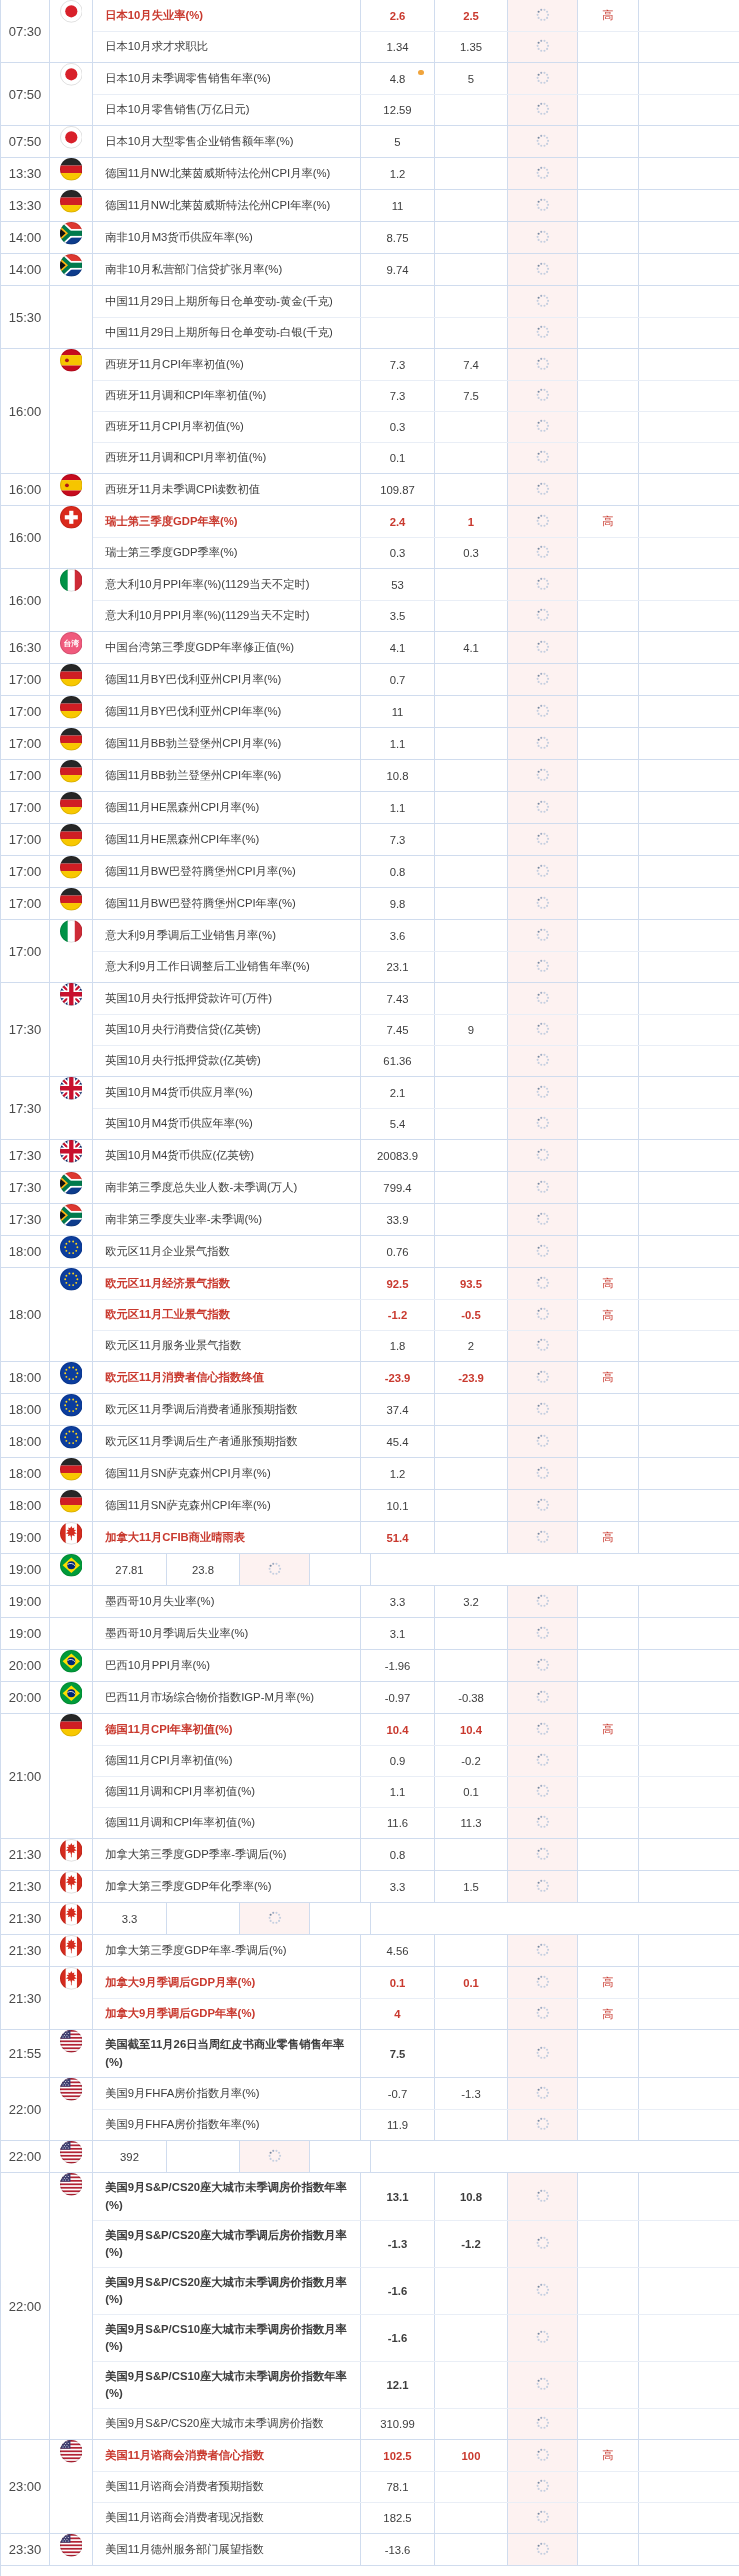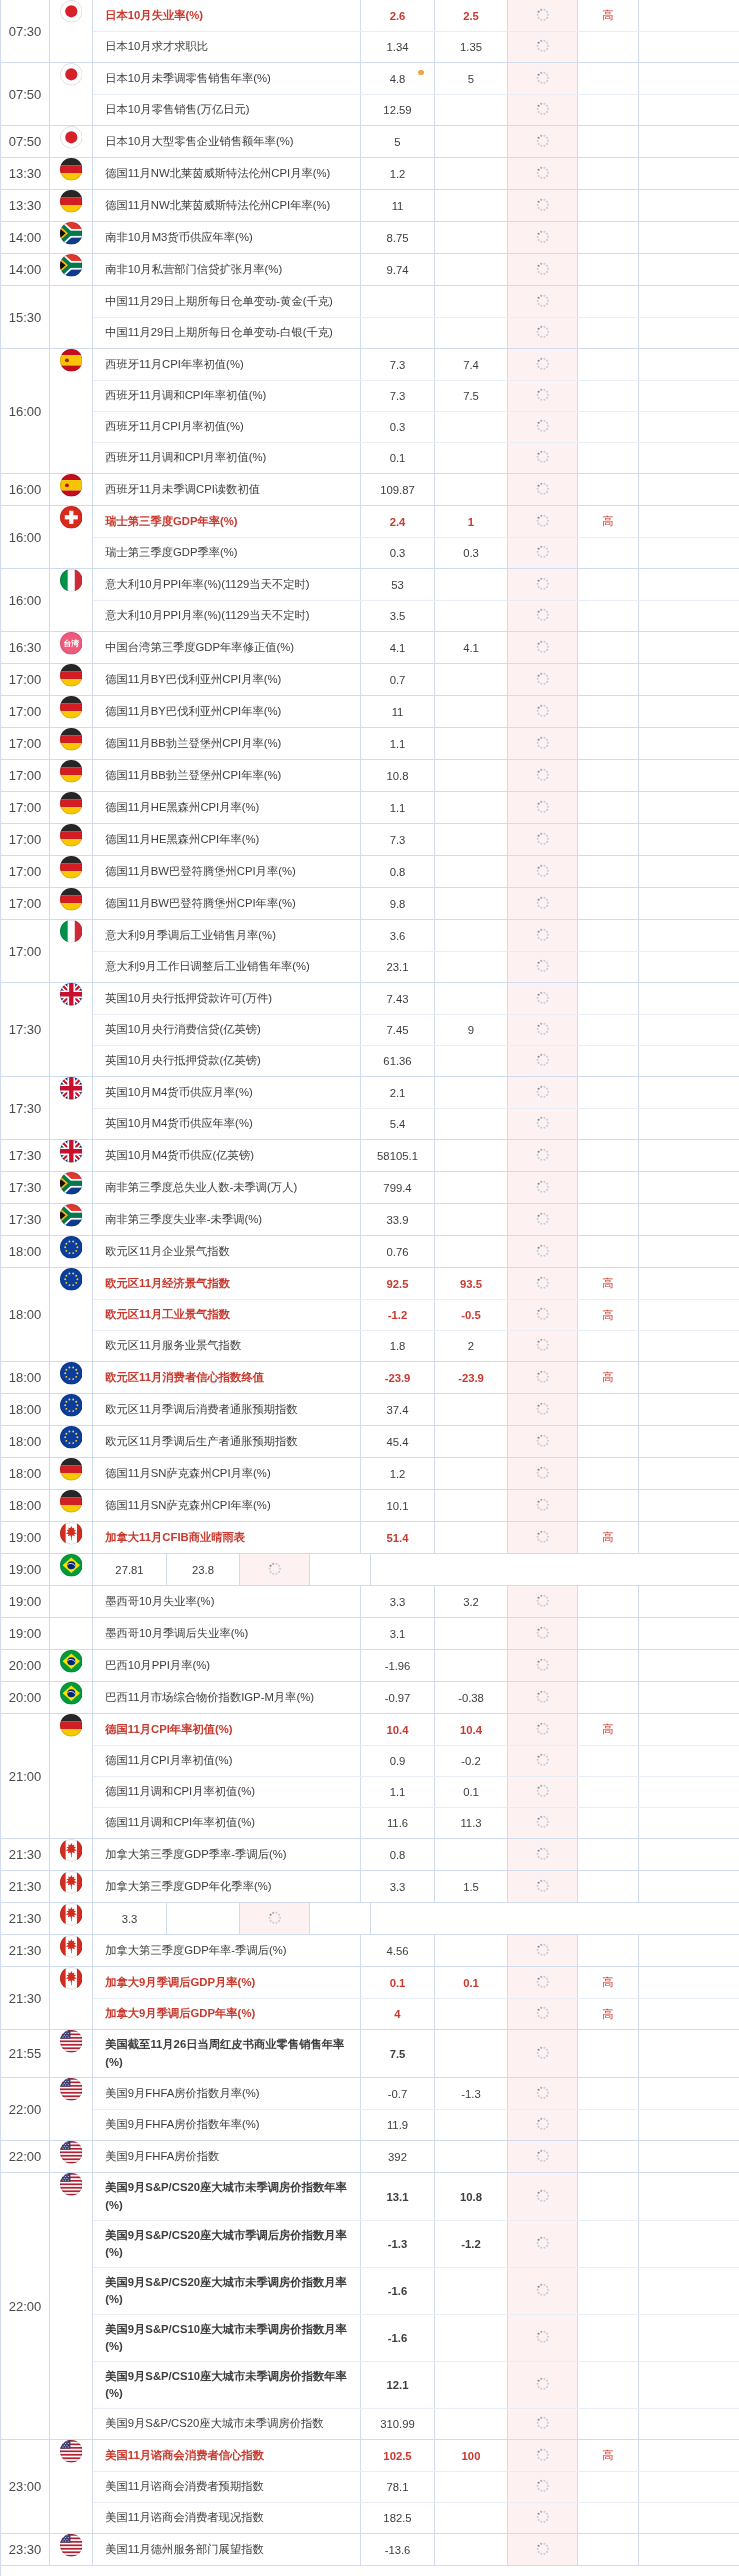--- a/index.html
+++ b/index.html
@@ -1279,21 +1279,21 @@
             <path d="M0,0 L26,26 M26,0 L0,26" stroke="#C8102E" stroke-width="2.5"></path>
             <path d="M13,0 V26 M0,13 H26" stroke="#fff" stroke-width="9"></path>
             <path d="M13,0 V26 M0,13 H26" stroke="#C8102E" stroke-width="5"></path>
           </g>
           <circle cx="13" cy="13" r="12.5" fill="none" stroke="rgba(0,0,0,0.14)"></circle>
         </svg>
       </div>
       <div class="rows">
         <div class="row">
           <div class="cell name-cell">英国10月M4货币供应(亿英镑)</div>
-          <div class="cell actual-cell">58105.1</div>
+          <div class="cell actual-cell">20083.9</div>
           <div class="cell forecast-cell"></div>
           <div class="cell spinner-cell">
             <span><svg width="15.7" height="15.7" viewBox="0 0 18 18">
                 <circle cx="15" cy="9" r="1.2" fill="#c5cfe0"></circle>
                 <circle cx="13.85" cy="12.53" r="1.2" fill="#c5cfe0"></circle>
                 <circle cx="10.85" cy="14.71" r="1.2" fill="#c5cfe0"></circle>
                 <circle cx="7.15" cy="14.71" r="1.2" fill="#c5cfe0"></circle>
                 <circle cx="4.15" cy="12.53" r="1.2" fill="#c5cfe0"></circle>
                 <circle cx="3" cy="9" r="1.2" fill="#c5cfe0"></circle>
                 <circle cx="4.15" cy="5.47" r="1.2" fill="#76879f"></circle>
@@ -2498,21 +2498,20 @@
             <circle cx="8" cy="6" r="0.6" fill="#fff"></circle>
             <circle cx="3.5" cy="8" r="0.6" fill="#fff"></circle>
             <circle cx="6.5" cy="8" r="0.6" fill="#fff"></circle>
             <circle cx="9.5" cy="8" r="0.6" fill="#fff"></circle>
           </g>
           <circle cx="13" cy="13" r="12.5" fill="none" stroke="rgba(0,0,0,0.14)"></circle>
         </svg>
       </div>
       <div class="rows">
         <div class="row">
-          <div class="cell name-cell">美国9月FHFA房价指数</div>
           <div class="cell actual-cell">392</div>
           <div class="cell forecast-cell"></div>
           <div class="cell spinner-cell">
             <span><svg width="15.7" height="15.7" viewBox="0 0 18 18">
                 <circle cx="15" cy="9" r="1.2" fill="#c5cfe0"></circle>
                 <circle cx="13.85" cy="12.53" r="1.2" fill="#c5cfe0"></circle>
                 <circle cx="10.85" cy="14.71" r="1.2" fill="#c5cfe0"></circle>
                 <circle cx="7.15" cy="14.71" r="1.2" fill="#c5cfe0"></circle>
                 <circle cx="4.15" cy="12.53" r="1.2" fill="#c5cfe0"></circle>
                 <circle cx="3" cy="9" r="1.2" fill="#c5cfe0"></circle>

